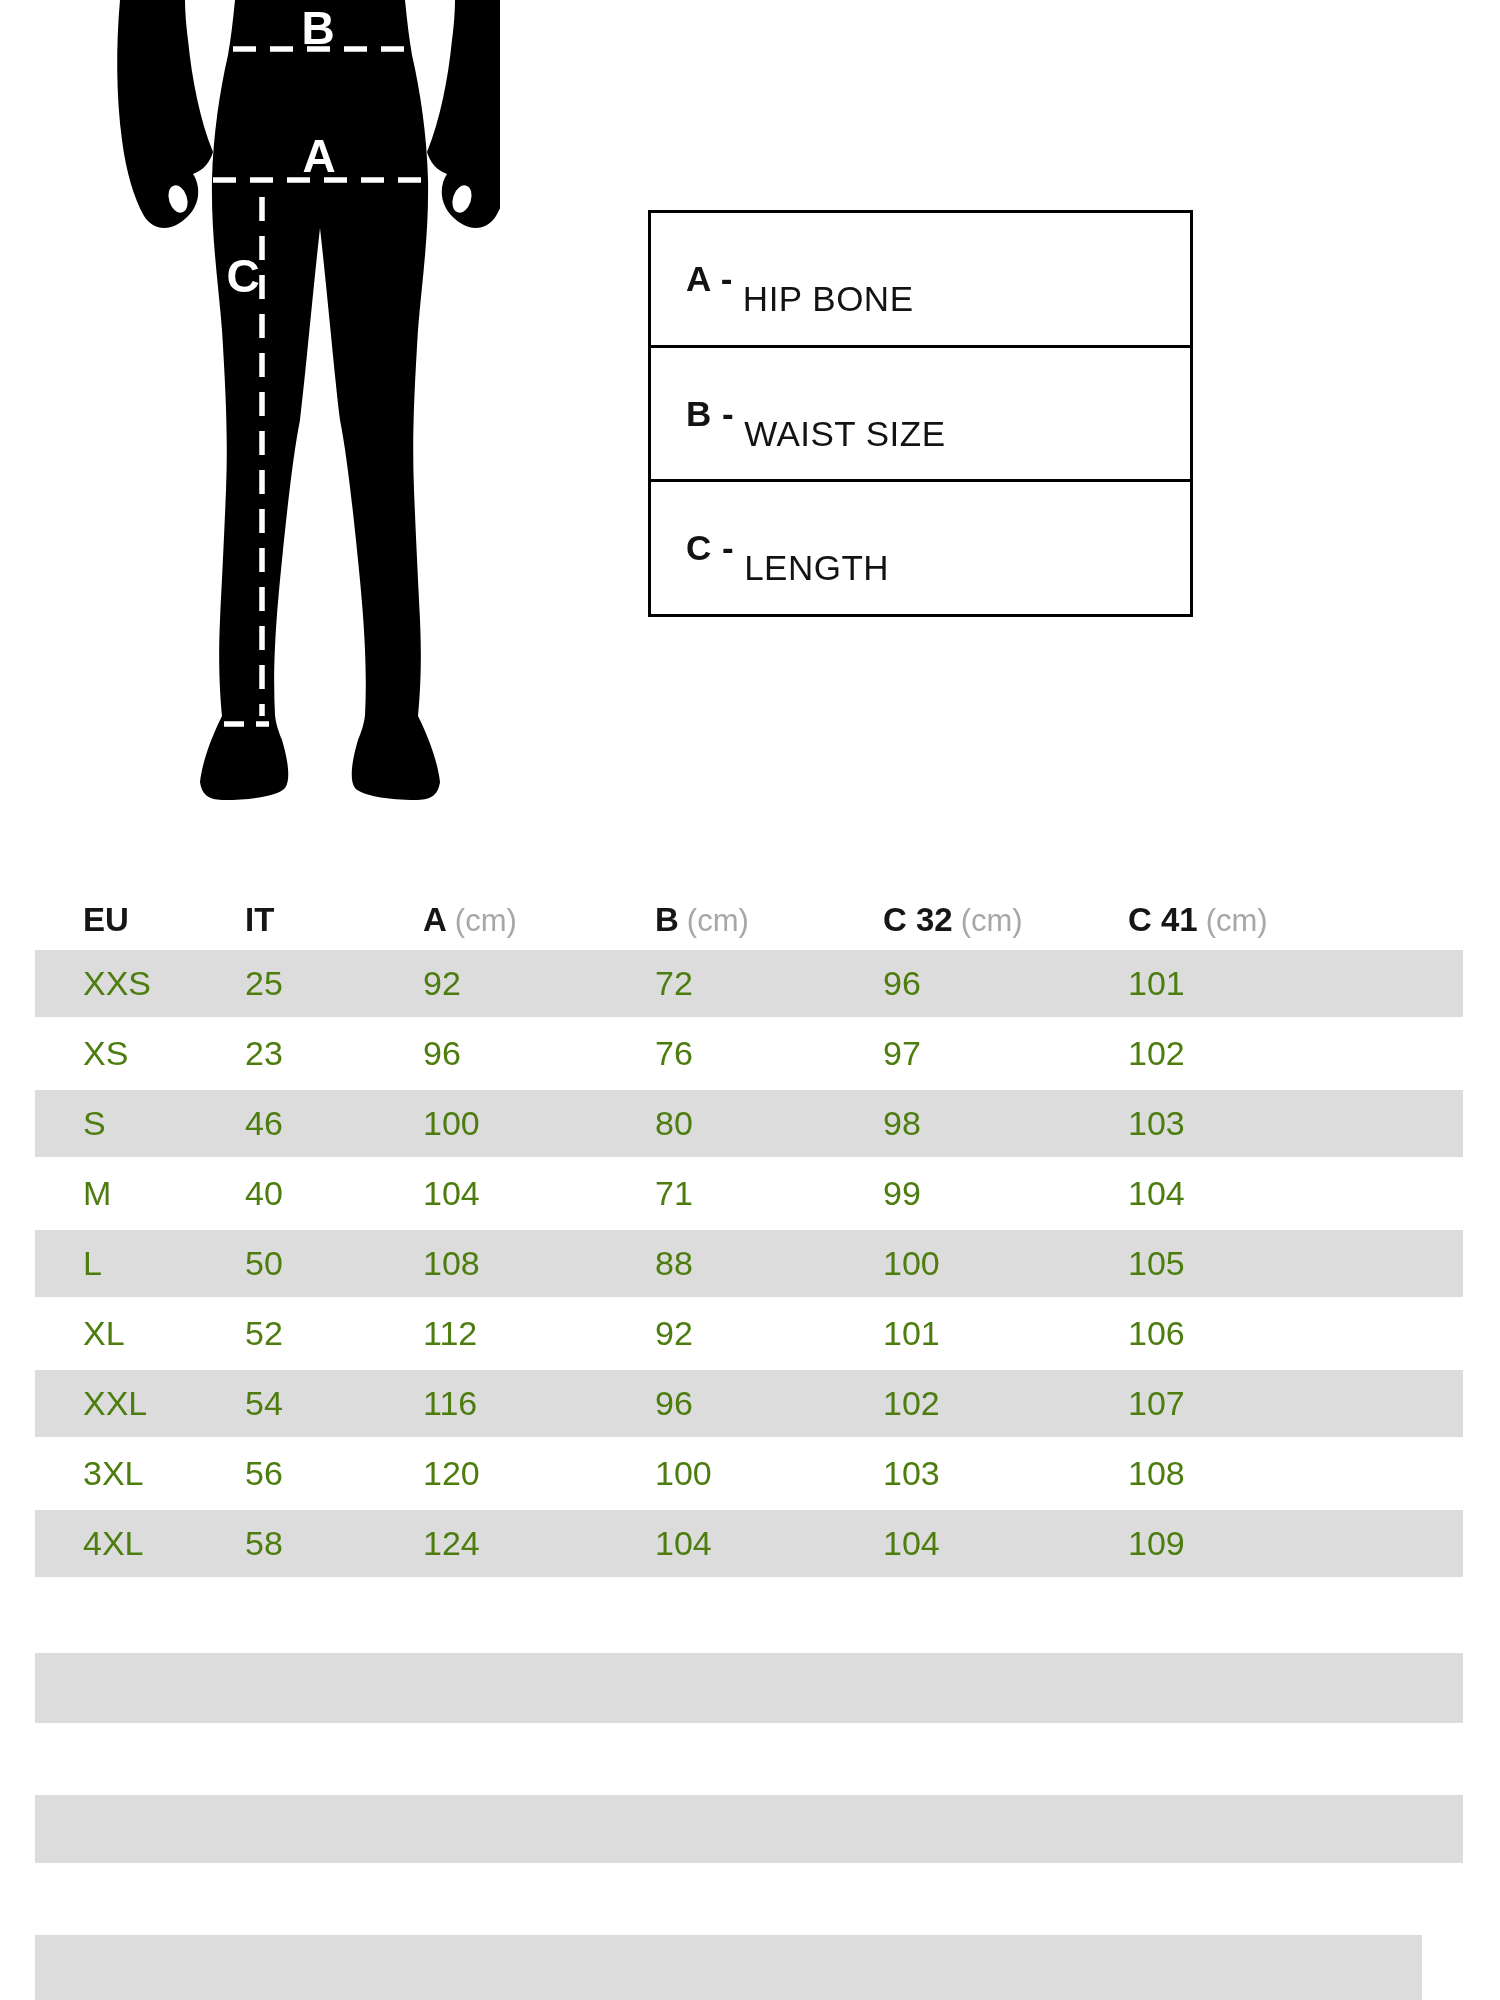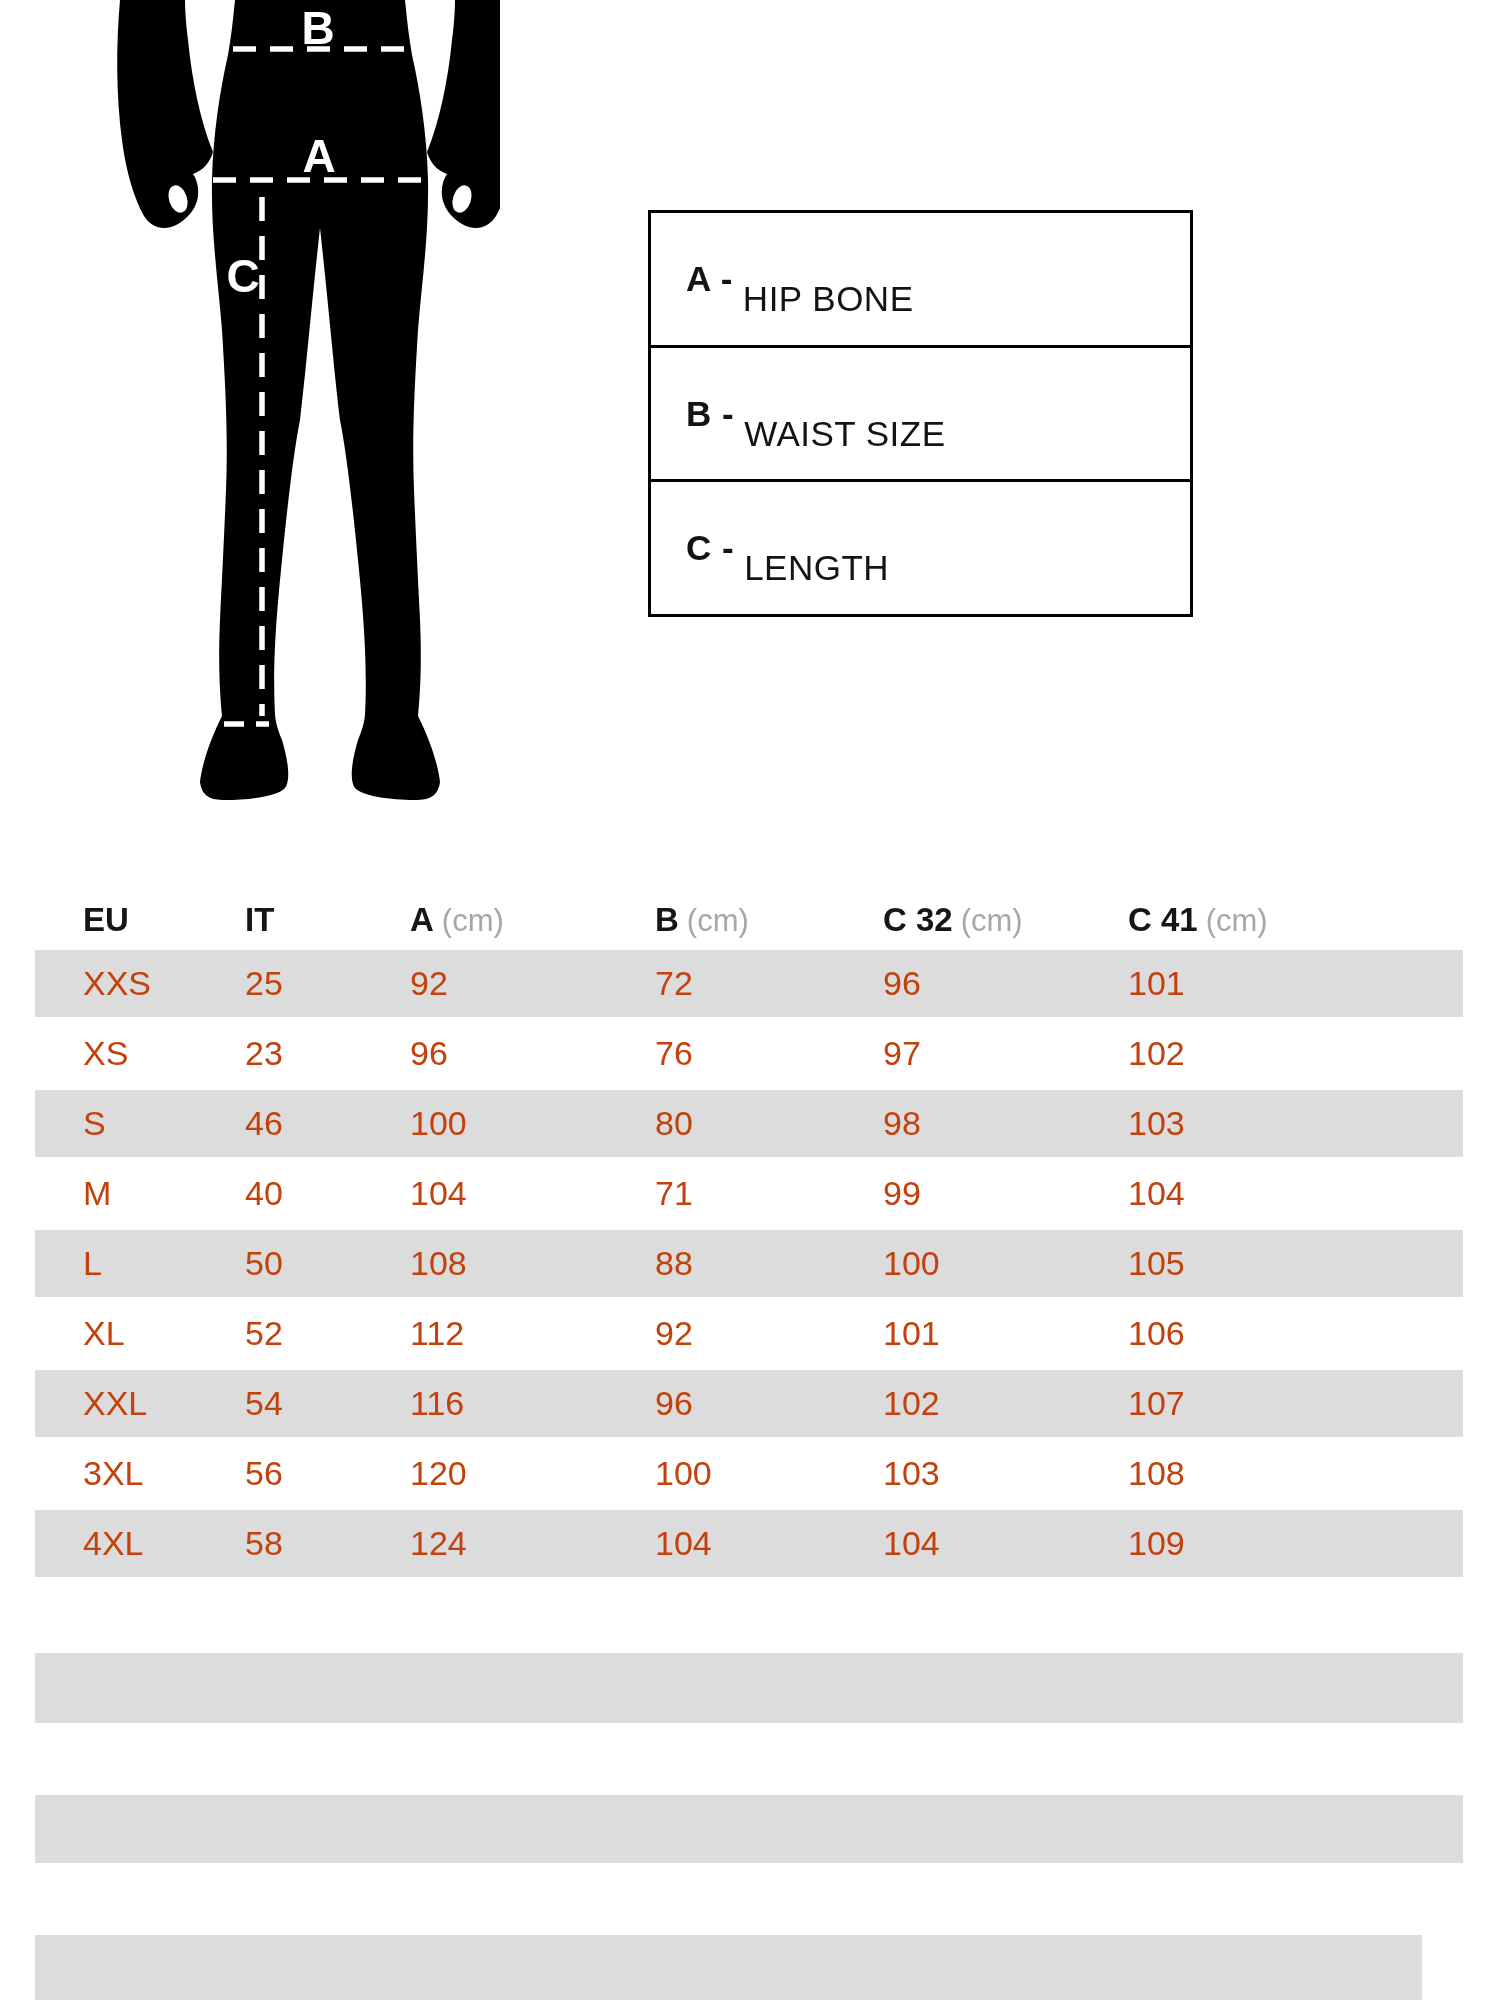--- a/index.html
+++ b/index.html
@@ -22,26 +22,26 @@
     border-top:3px solid #000; font-size:35px; color:#131313; letter-spacing:.5px;
   }
   .legend-row:first-child { border-top:none; }
   .legend-key { font-weight:bold; margin-right:10px; }
   .legend-label { font-weight:normal;margin-top:40px; }
 
   
   .size-table { position:absolute; left:35px; top:890px; width:1428px; height:700px; }
   .trow {
     position:absolute; left:0; width:1428px; height:67px; line-height:67px;
-    font-size:34px; color:#c2410c;
+    font-size:34px; color:#4d7c0f;
   }
   .trow.gray { background:#dcdcdc; }
   .thead { height:60px; line-height:60px; font-weight:bold; font-size:33px; color:#161616; }
   .cell { position:absolute; top:0; white-space:nowrap; }
-  .c0 { left:48px; } .c1 { left:210px; } .c2 { left:375px;text-align:right; }
+  .c0 { left:48px; } .c1 { left:210px; } .c2 { left:388px;text-align:right; }
   .c3 { left:620px; } .c4 { left:848px; } .c5 { left:1093px; }
   .unit { font-weight:normal; color:#a7a7a7; font-size:31px; margin-left:8px; }
   .r0 { top:60px; }  .r1 { top:130px; } .r2 { top:200px; }
   .r3 { top:270px; } .r4 { top:340px; } .r5 { top:410px; }
   .r6 { top:480px; } .r7 { top:550px; } .r8 { top:620px; }
 
   
   .stripe { position:absolute; background:#dcdcdc; }
   .stripe-1 { left:35px; top:1653px; width:1428px; height:70px; }
   .stripe-2 { left:35px; top:1795px; width:1428px; height:68px; }

